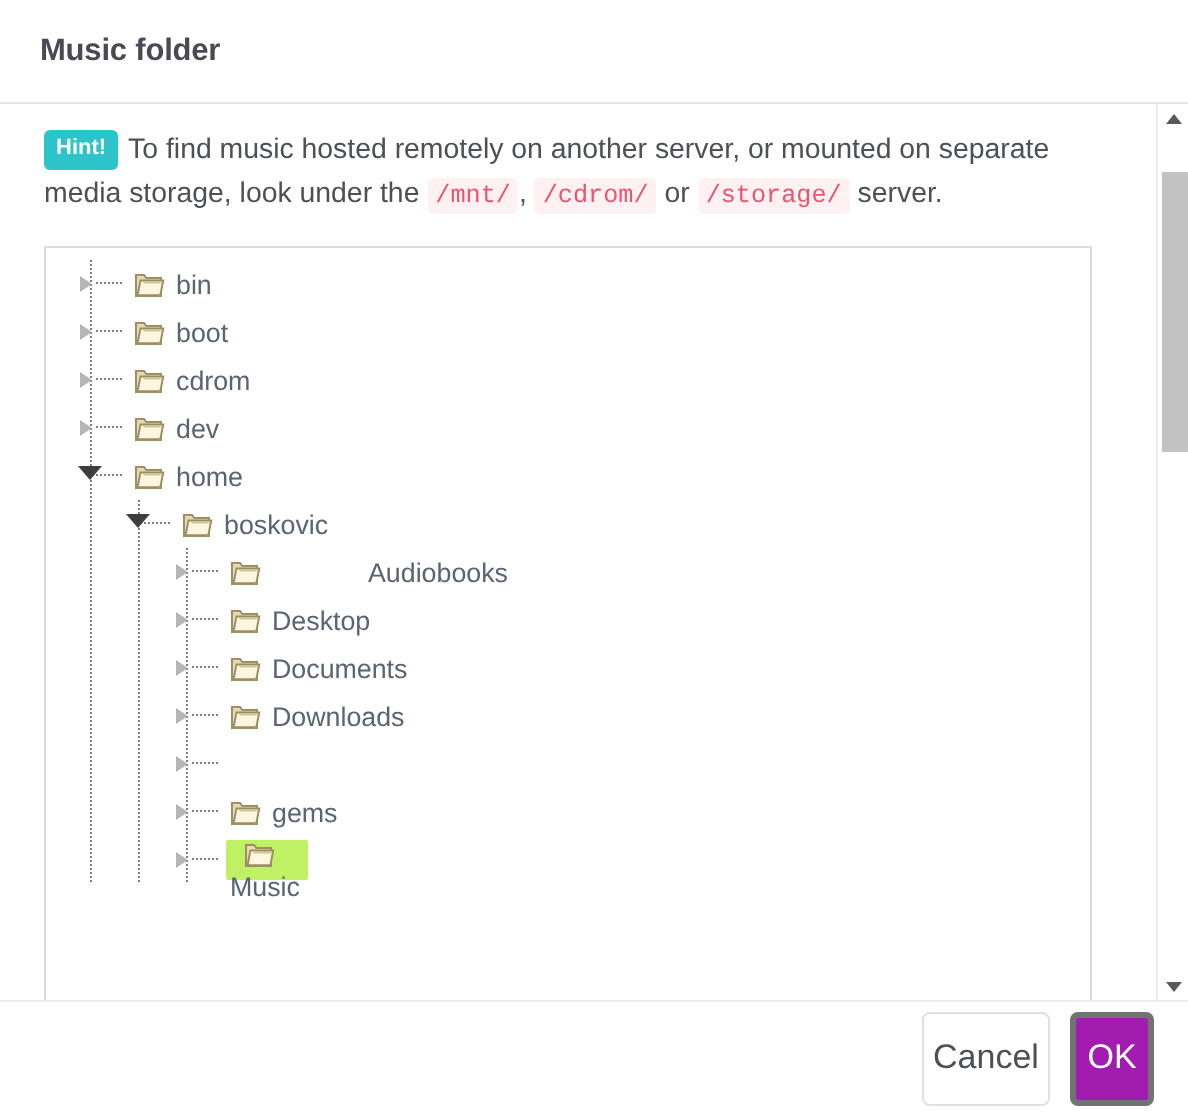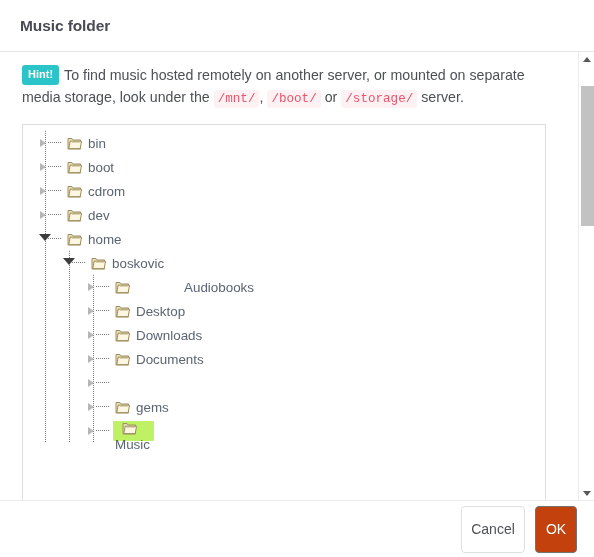--- a/index.html
+++ b/index.html
@@ -229,57 +229,57 @@
     font-size: 13.2px;
     color: #4d5055;
     line-height: 32px;
     overflow: hidden;
     white-space: nowrap;
   }
   #footer-spacer { flex: 1 1 auto; }
   .btn {
     height: 47px;
     border-radius: 4px;
-    font-size: 14px;
+    font-size: 17px;
     display: inline-flex;
     align-items: center;
     justify-content: center;
     cursor: pointer;
     user-select: none;
   }
   #cancel-btn {
     width: 64px;
     background: #ffffff;
     border: 1px solid #e0e0e0;
     color: #4d5055;
     margin-right: 10px;
   }
   #ok-btn {
     width: 42px;
-    background: #c2410c;
-    border: 1px solid #737373;
+    background: #a21caf;
+    border: 3px solid #737373;
     color: #ffffff;
   }
 </style>
 </head>
 <body>
 
 <div id="dialog">
 
   <div id="header">
     <div id="dialog-title">Music folder</div>
   </div>
 
   <div id="body-wrap">
     <div id="body">
 
       <p id="hint-para">
         <span class="hint-badge">Hint!</span><span>To find music hosted remotely on another server, or mounted on separate media storage, look under the</span>
         <span class="code-chip">/mnt/</span><span>,</span>
-        <span class="code-chip">/boot/</span>
+        <span class="code-chip">/cdrom/</span>
         <span>or</span>
         <span class="code-chip">/storage/</span>
         <span>server.</span>
       </p>
 
       <div id="tree-panel">
           <div class="tree-row">
             <div class="guide" style="left: 22px;"></div>
             <div class="handle" style="left: 17px;">
               <div class="tri collapsed"></div>
@@ -411,38 +411,38 @@
             <div class="handle" style="left: 65px;">
               <div class="tri collapsed"></div>
               <div class="elbow"></div>
             </div>
             <div class="node" style="margin-left: 90px;">
               <span class="folder-icon"><svg width="16" height="15" viewBox="0 0 16 15">
                   <path d="M1 2.5 L5 2.5 L6.2 4 L13.5 4 L13.5 13 L1 13 Z" fill="#e8dcb4" stroke="#9d8f63" stroke-width="1"></path>
                   <path d="M3.2 5.2 L14.6 5.2 L13.2 12.6 L1.8 12.6 Z" fill="#fdf6e0" stroke="#9d8f63" stroke-width="1"></path>
                   <path d="M4.6 6.4 L13.6 6.4" stroke="#cfc194" stroke-width="0.7"></path>
                 </svg></span>
+              <span class="node-label">Documents</span>
+            </div>
+          </div>
+          <div class="tree-row">
+            <div class="guide" style="left: 22px;"></div>
+            <div class="guide" style="left: 46px;"></div>
+            <div class="guide" style="left: 70px;"></div>
+            <div class="handle" style="left: 65px;">
+              <div class="tri collapsed"></div>
+              <div class="elbow"></div>
+            </div>
+            <div class="node" style="margin-left: 90px;">
+              <span class="folder-icon"><svg width="16" height="15" viewBox="0 0 16 15">
+                  <path d="M1 2.5 L5 2.5 L6.2 4 L13.5 4 L13.5 13 L1 13 Z" fill="#e8dcb4" stroke="#9d8f63" stroke-width="1"></path>
+                  <path d="M3.2 5.2 L14.6 5.2 L13.2 12.6 L1.8 12.6 Z" fill="#fdf6e0" stroke="#9d8f63" stroke-width="1"></path>
+                  <path d="M4.6 6.4 L13.6 6.4" stroke="#cfc194" stroke-width="0.7"></path>
+                </svg></span>
               <span class="node-label">Downloads</span>
-            </div>
-          </div>
-          <div class="tree-row">
-            <div class="guide" style="left: 22px;"></div>
-            <div class="guide" style="left: 46px;"></div>
-            <div class="guide" style="left: 70px;"></div>
-            <div class="handle" style="left: 65px;">
-              <div class="tri collapsed"></div>
-              <div class="elbow"></div>
-            </div>
-            <div class="node" style="margin-left: 90px;">
-              <span class="folder-icon"><svg width="16" height="15" viewBox="0 0 16 15">
-                  <path d="M1 2.5 L5 2.5 L6.2 4 L13.5 4 L13.5 13 L1 13 Z" fill="#e8dcb4" stroke="#9d8f63" stroke-width="1"></path>
-                  <path d="M3.2 5.2 L14.6 5.2 L13.2 12.6 L1.8 12.6 Z" fill="#fdf6e0" stroke="#9d8f63" stroke-width="1"></path>
-                  <path d="M4.6 6.4 L13.6 6.4" stroke="#cfc194" stroke-width="0.7"></path>
-                </svg></span>
-              <span class="node-label">Documents</span>
             </div>
           </div>
           <div class="tree-row">
             <div class="guide" style="left: 22px;"></div>
             <div class="guide" style="left: 46px;"></div>
             <div class="guide" style="left: 70px;"></div>
             <div class="handle" style="left: 65px;">
               <div class="tri collapsed"></div>
               <div class="elbow"></div>
             </div>

